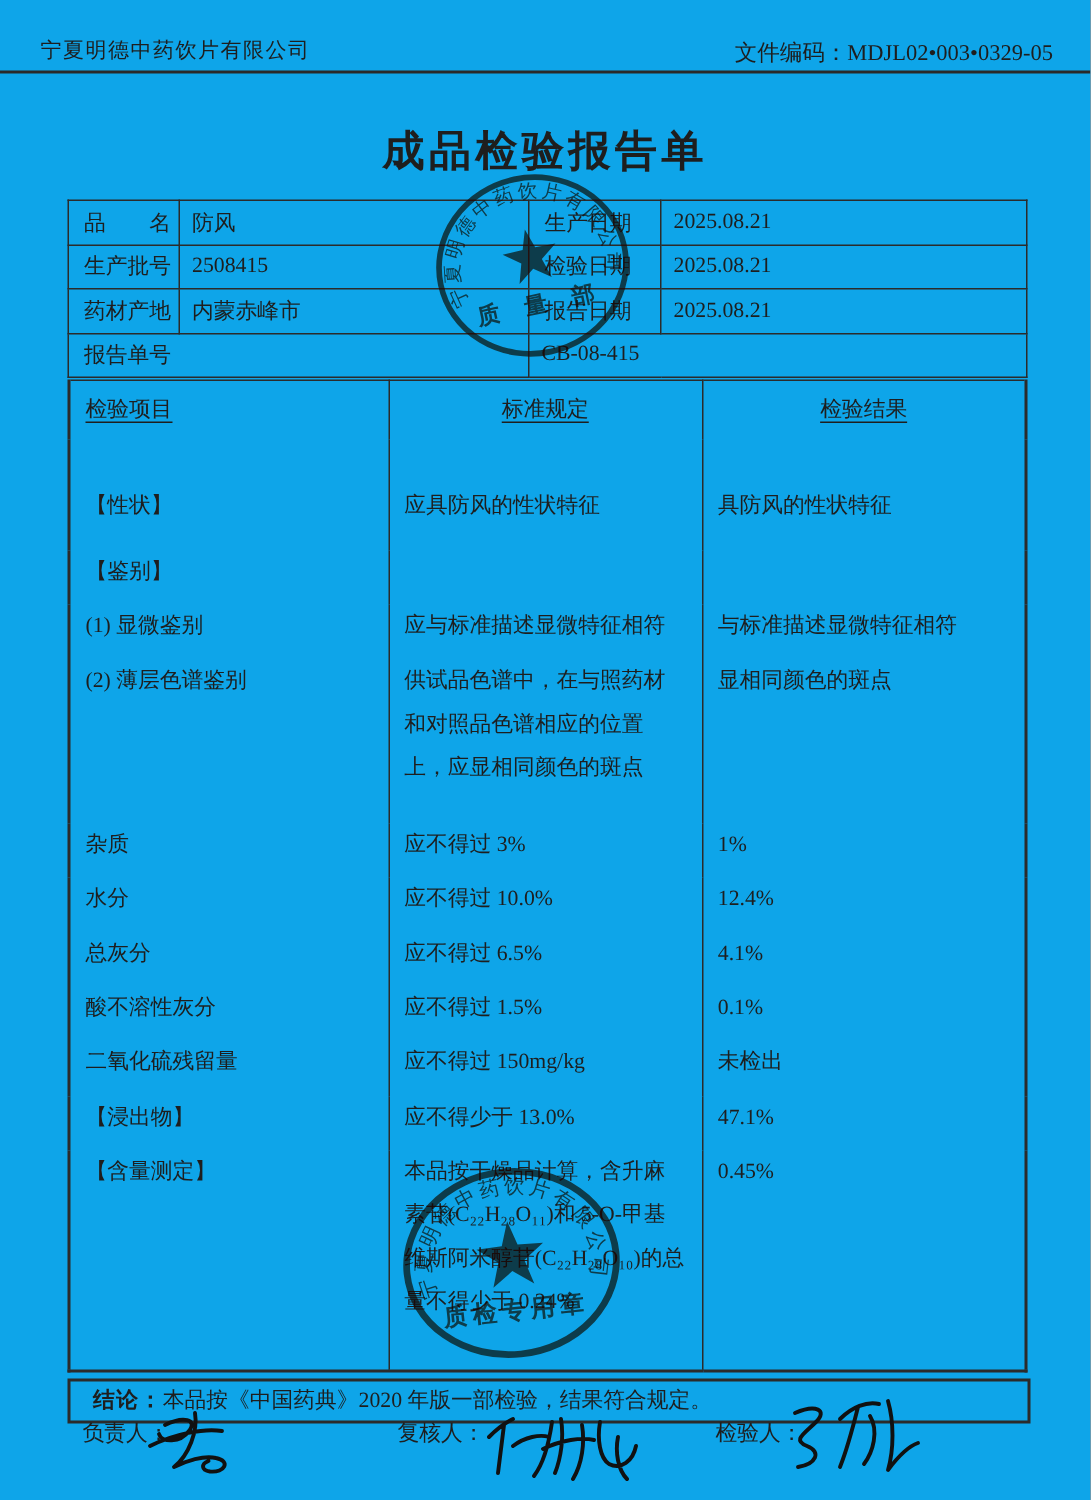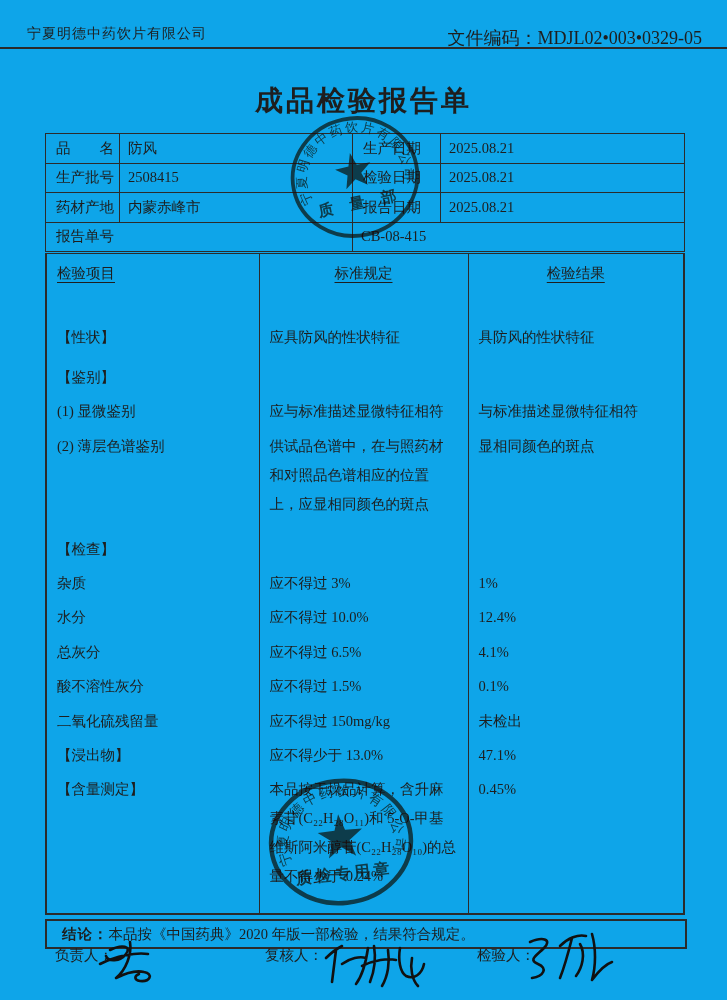--- a/index.html
+++ b/index.html
@@ -3,21 +3,21 @@
 <meta charset="utf-8">
 <style>
   html,body{margin:0;padding:0;background:#888;}
   .page{
     position:relative;width:727px;height:1000px;background:#0ea5e9;
     font-family:"Liberation Serif","DejaVu Serif",serif;color:#1e1e1e;
     overflow:hidden;margin:0 auto;
   }
   
   .hdr-left{position:absolute;left:27px;top:25px;font-size:14px;letter-spacing:1px;}
-  .hdr-right{position:absolute;right:25px;top:26px;font-size:18px;}
+  .hdr-right{position:absolute;right:25px;top:26px;font-size:15px;}
   .hdr-rule{position:absolute;left:0;top:47px;width:727px;height:2px;background:#2a2a2a;}
   .doc-title{position:absolute;left:0;top:82px;width:727px;text-align:center;
     font-size:28px;font-weight:bold;letter-spacing:3px;}
   
   .tbl{position:absolute;left:45px;width:640px;border-collapse:collapse;table-layout:fixed;}
   .tbl td{border:1.6px solid #2b2b2b;font-size:14.5px;padding:0 8px;
     vertical-align:middle;overflow:hidden;white-space:nowrap;}
   .info-tbl{top:133px;}
   .info-tbl td{height:28.5px;}
   .info-tbl .lab{padding-left:10px;}
@@ -117,25 +117,20 @@
       <td class="c1">(1) 显微鉴别</td>
       <td>应与标准描述显微特征相符</td>
       <td class="c3">与标准描述显微特征相符</td>
     </tr>
     <tr>
       <td class="c1">(2) 薄层色谱鉴别</td>
       <td>供试品色谱中，在与照药材和对照品色谱相应的位置上，应显相同颜色的斑点</td>
       <td class="c3">显相同颜色的斑点</td>
     </tr>
     <tr>
-      <td class="c1 sect">【检查】</td>
-      <td></td>
-      <td class="c3"></td>
-    </tr>
-    <tr>
       <td class="c1">杂质</td>
       <td>应不得过 3%</td>
       <td class="c3">1%</td>
     </tr>
     <tr>
       <td class="c1">水分</td>
       <td>应不得过 10.0%</td>
       <td class="c3">12.4%</td>
     </tr>
     <tr>

